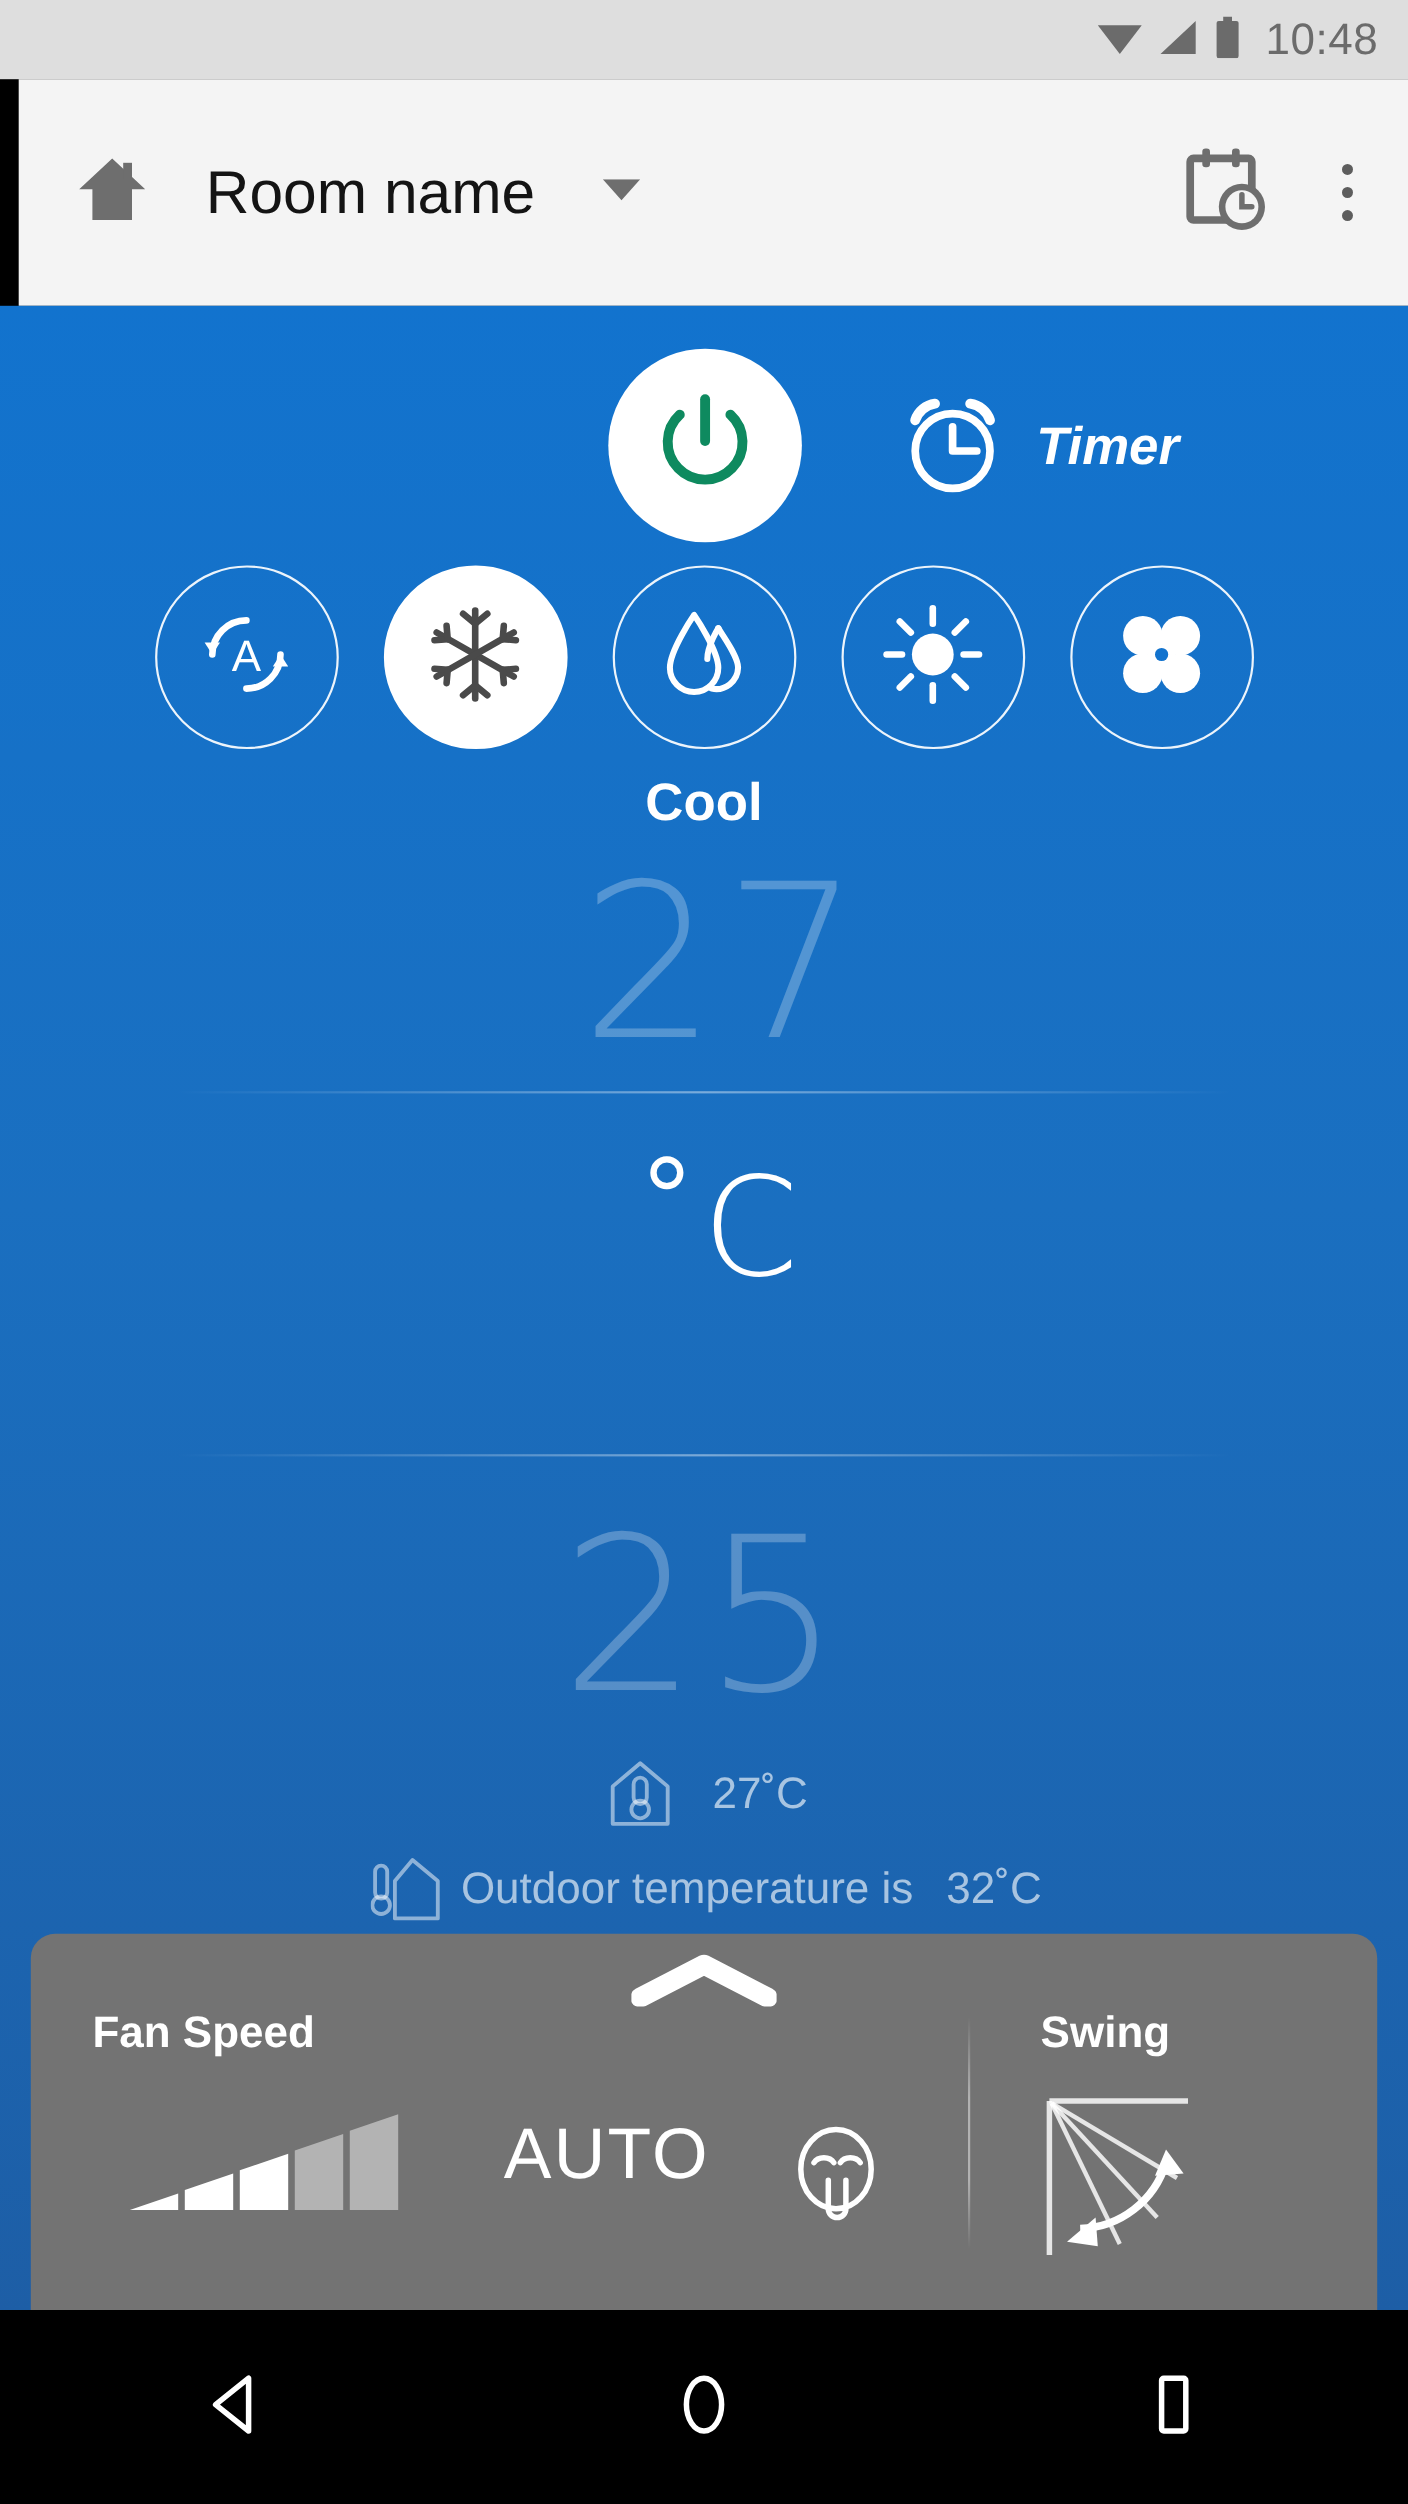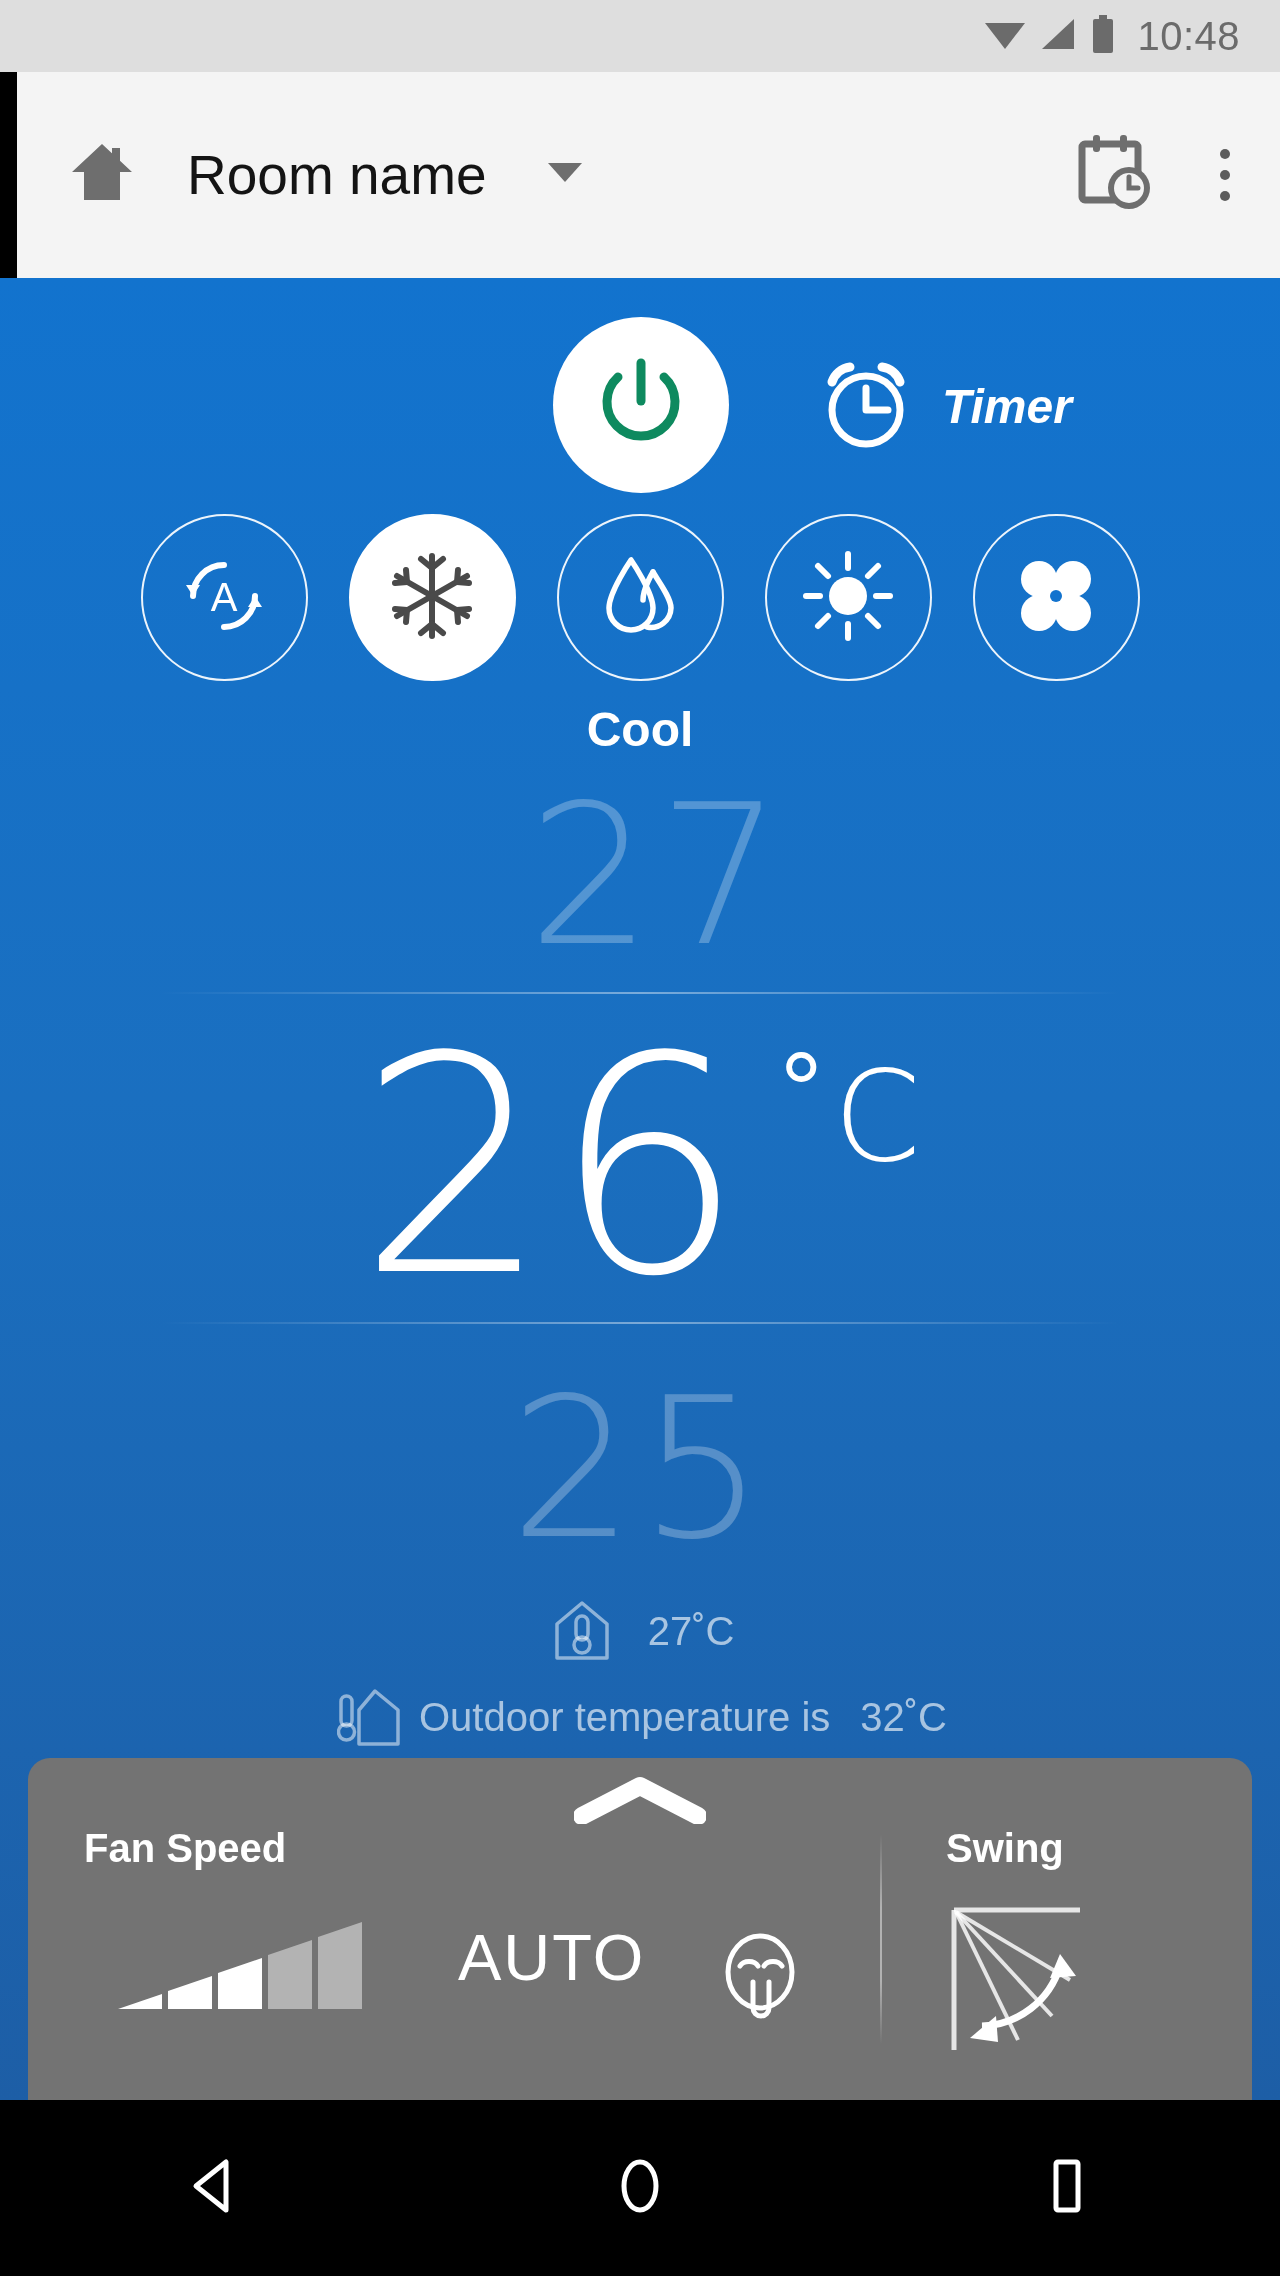--- a/index.html
+++ b/index.html
@@ -9,21 +9,21 @@
     background:#000;
     overflow:hidden;
   }
   #screen { position:relative; width:1280px; height:2276px; overflow:hidden; }
 
   
   .statusbar {
     position:absolute; top:0; left:0; width:1280px; height:72px;
     background:#dedede;
     display:flex; align-items:center; justify-content:flex-end;
-    padding-right:40px;
+    padding-right:27px;
   }
   .sb-icons { display:flex; align-items:center; gap:15px; }
   .sb-time {
     font-size:40px; color:#6b6b6b; font-weight:400;
     margin-left:22px; letter-spacing:.5px;
   }
 
   
   .appbar {
     position:absolute; top:72px; left:17px; width:1280px; height:206px;
@@ -333,21 +333,20 @@
       </div>
 
     </div>
 
     <div class="mode-name">Cool</div>
 
     <div class="temp-prev">27</div>
     <div class="divider top"></div>
 
     <div class="temp-main-wrap">
-      <span class="temp-main">26</span>
       <span class="temp-unit">˚C</span>
     </div>
 
     <div class="divider bot"></div>
     <div class="temp-next">25</div>
 
     <div class="readings">
       <div class="reading-row">
         <span class="reading-icon">
           <svg width="56" height="62" viewBox="0 0 56 62">

